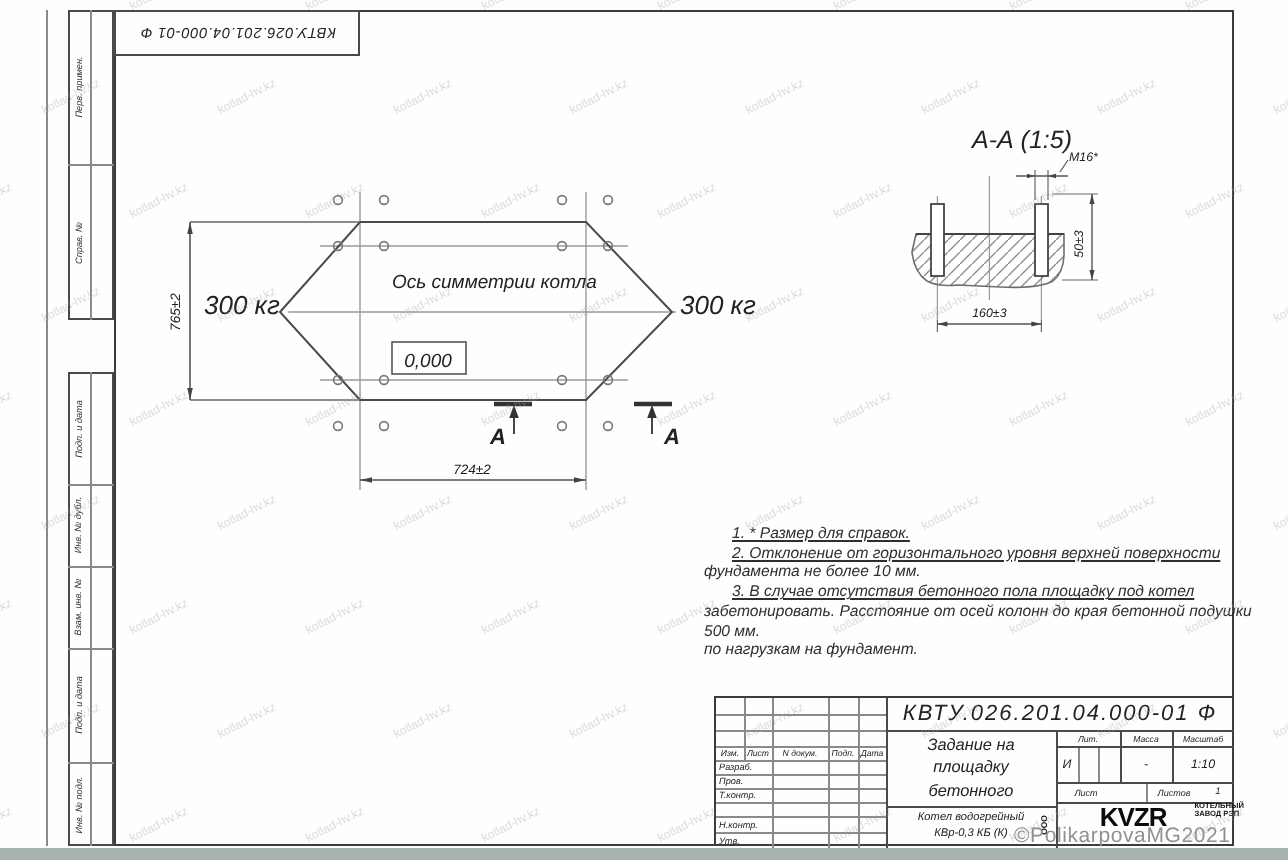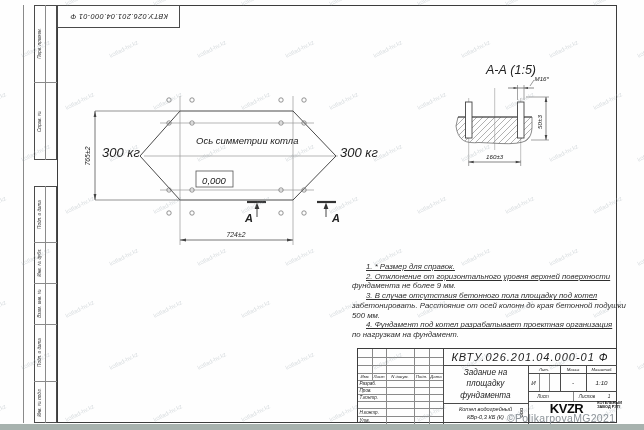--- a/index.html
+++ b/index.html
@@ -189,25 +189,24 @@
         <polygon points="468.7,162 473.7,160.7 473.7,163.3" fill="#444"></polygon>
         <polygon points="520.7,162 515.7,160.7 515.7,163.3" fill="#444"></polygon>
         <text x="494.7" y="158.5" font-size="6.2" text-anchor="middle">160±3</text>
       </g>
     </g>
   </svg>
 
   <div class="notes">
     <div class="indent">1. * Размер для справок.</div>
     <div class="indent">2. Отклонение от горизонтального уровня верхней поверхности</div>
-    <div>фундамента не более 9 мм.</div>
+    <div>фундамента не более 10 мм.</div>
     <div class="indent">3. В случае отсутствия бетонного пола площадку под котел</div>
     <div>забетонировать. Расстояние от осей колонн до края бетонной подушки</div>
     <div>500 мм.</div>
-    <div class="indent">4. Фундамент под котел разрабатывает проектная организация</div>
     <div>по нагрузкам на фундамент.</div>
   </div>
 
   <div class="frame" style="left:357px;top:348px;width:260px;height:75px;">
 
     <div class="vline" style="left:85px;top:0;height:75px;"></div>
     <div class="vline" style="left:170px;top:16px;height:59px;"></div>
     <div class="vline thin" style="left:14px;top:0;height:31px;"></div>
     <div class="vline thin" style="left:28px;top:0;height:75px;"></div>
     <div class="vline thin" style="left:56px;top:0;height:75px;"></div>
@@ -245,21 +244,21 @@
 
     <div class="cell cell-l" style="left:0;top:31px;width:28px;height:7px;font-size:4.6px;">Разраб.</div>
     <div class="cell cell-l" style="left:0;top:38px;width:28px;height:7px;font-size:4.6px;">Пров.</div>
     <div class="cell cell-l" style="left:0;top:45px;width:28px;height:7px;font-size:4.6px;">Т.контр.</div>
     <div class="cell cell-l" style="left:0;top:59px;width:28px;height:8px;font-size:4.6px;">Н.контр.</div>
     <div class="cell cell-l" style="left:0;top:67px;width:28px;height:8px;font-size:4.6px;">Утв.</div>
 
     <div class="cell" style="left:85px;top:16px;width:85px;height:38px;flex-direction:column;font-size:8.2px;line-height:11.5px;font-style:italic;">
       <span>Задание на</span>
       <span>площадку</span>
-      <span>фундамента</span>
+      <span>бетонного</span>
     </div>
 
     <div class="cell" style="left:85px;top:54px;width:85px;height:21px;flex-direction:column;font-size:5.6px;line-height:7.5px;">
       <span>Котел водогрейный</span>
       <span>КВр-0,3 КБ (К)</span>
     </div>
 
     <div class="cell" style="left:170px;top:16px;width:32px;height:8px;font-size:4.3px;">Лит.</div>
     <div class="cell" style="left:202px;top:16px;width:26px;height:8px;font-size:4.3px;">Масса</div>
     <div class="cell" style="left:228px;top:16px;width:31px;height:8px;font-size:4.3px;">Масштаб</div>

